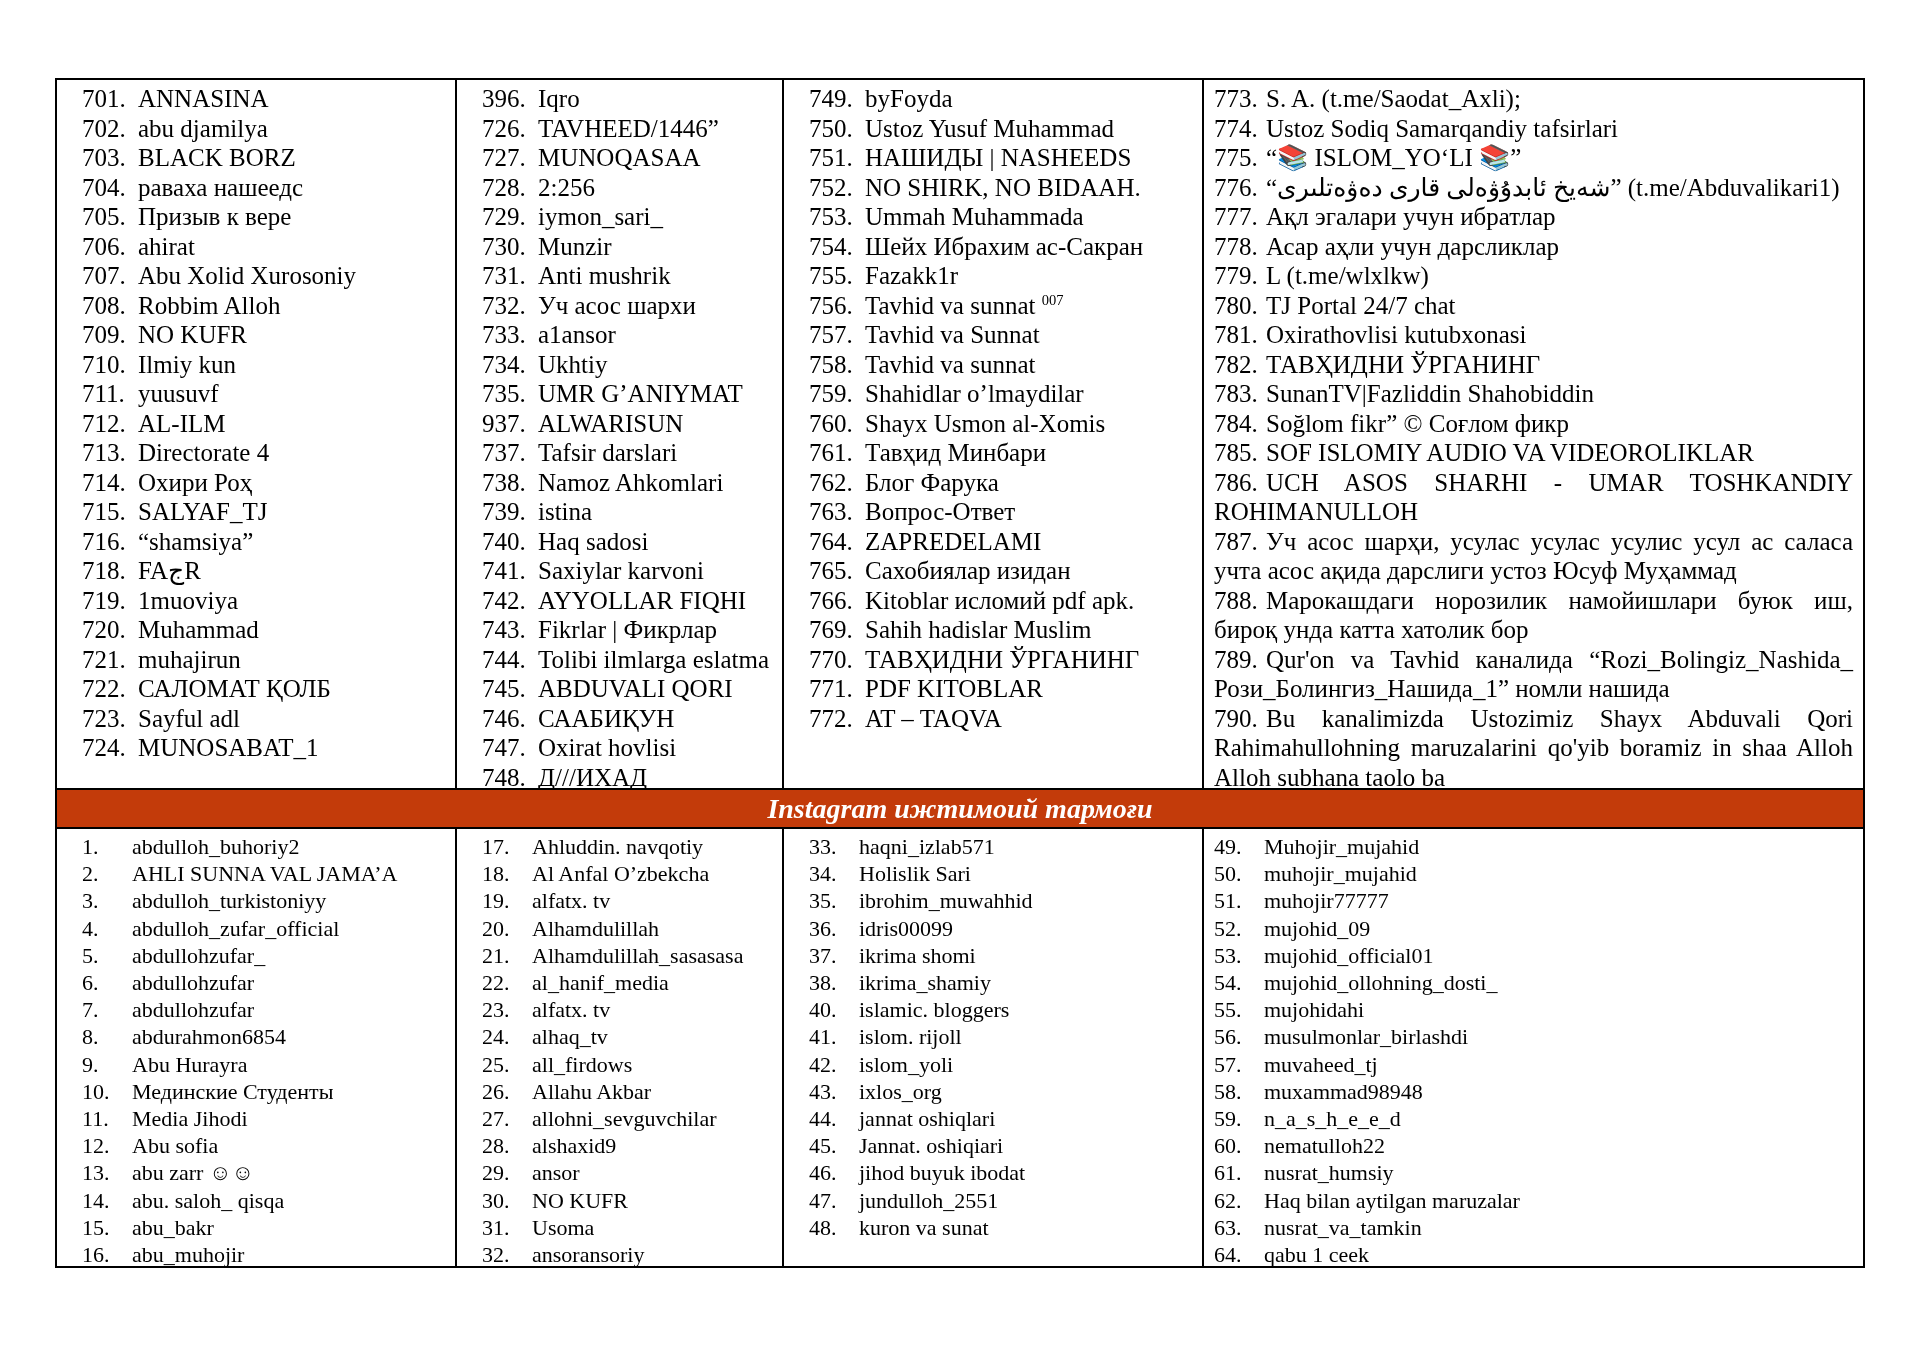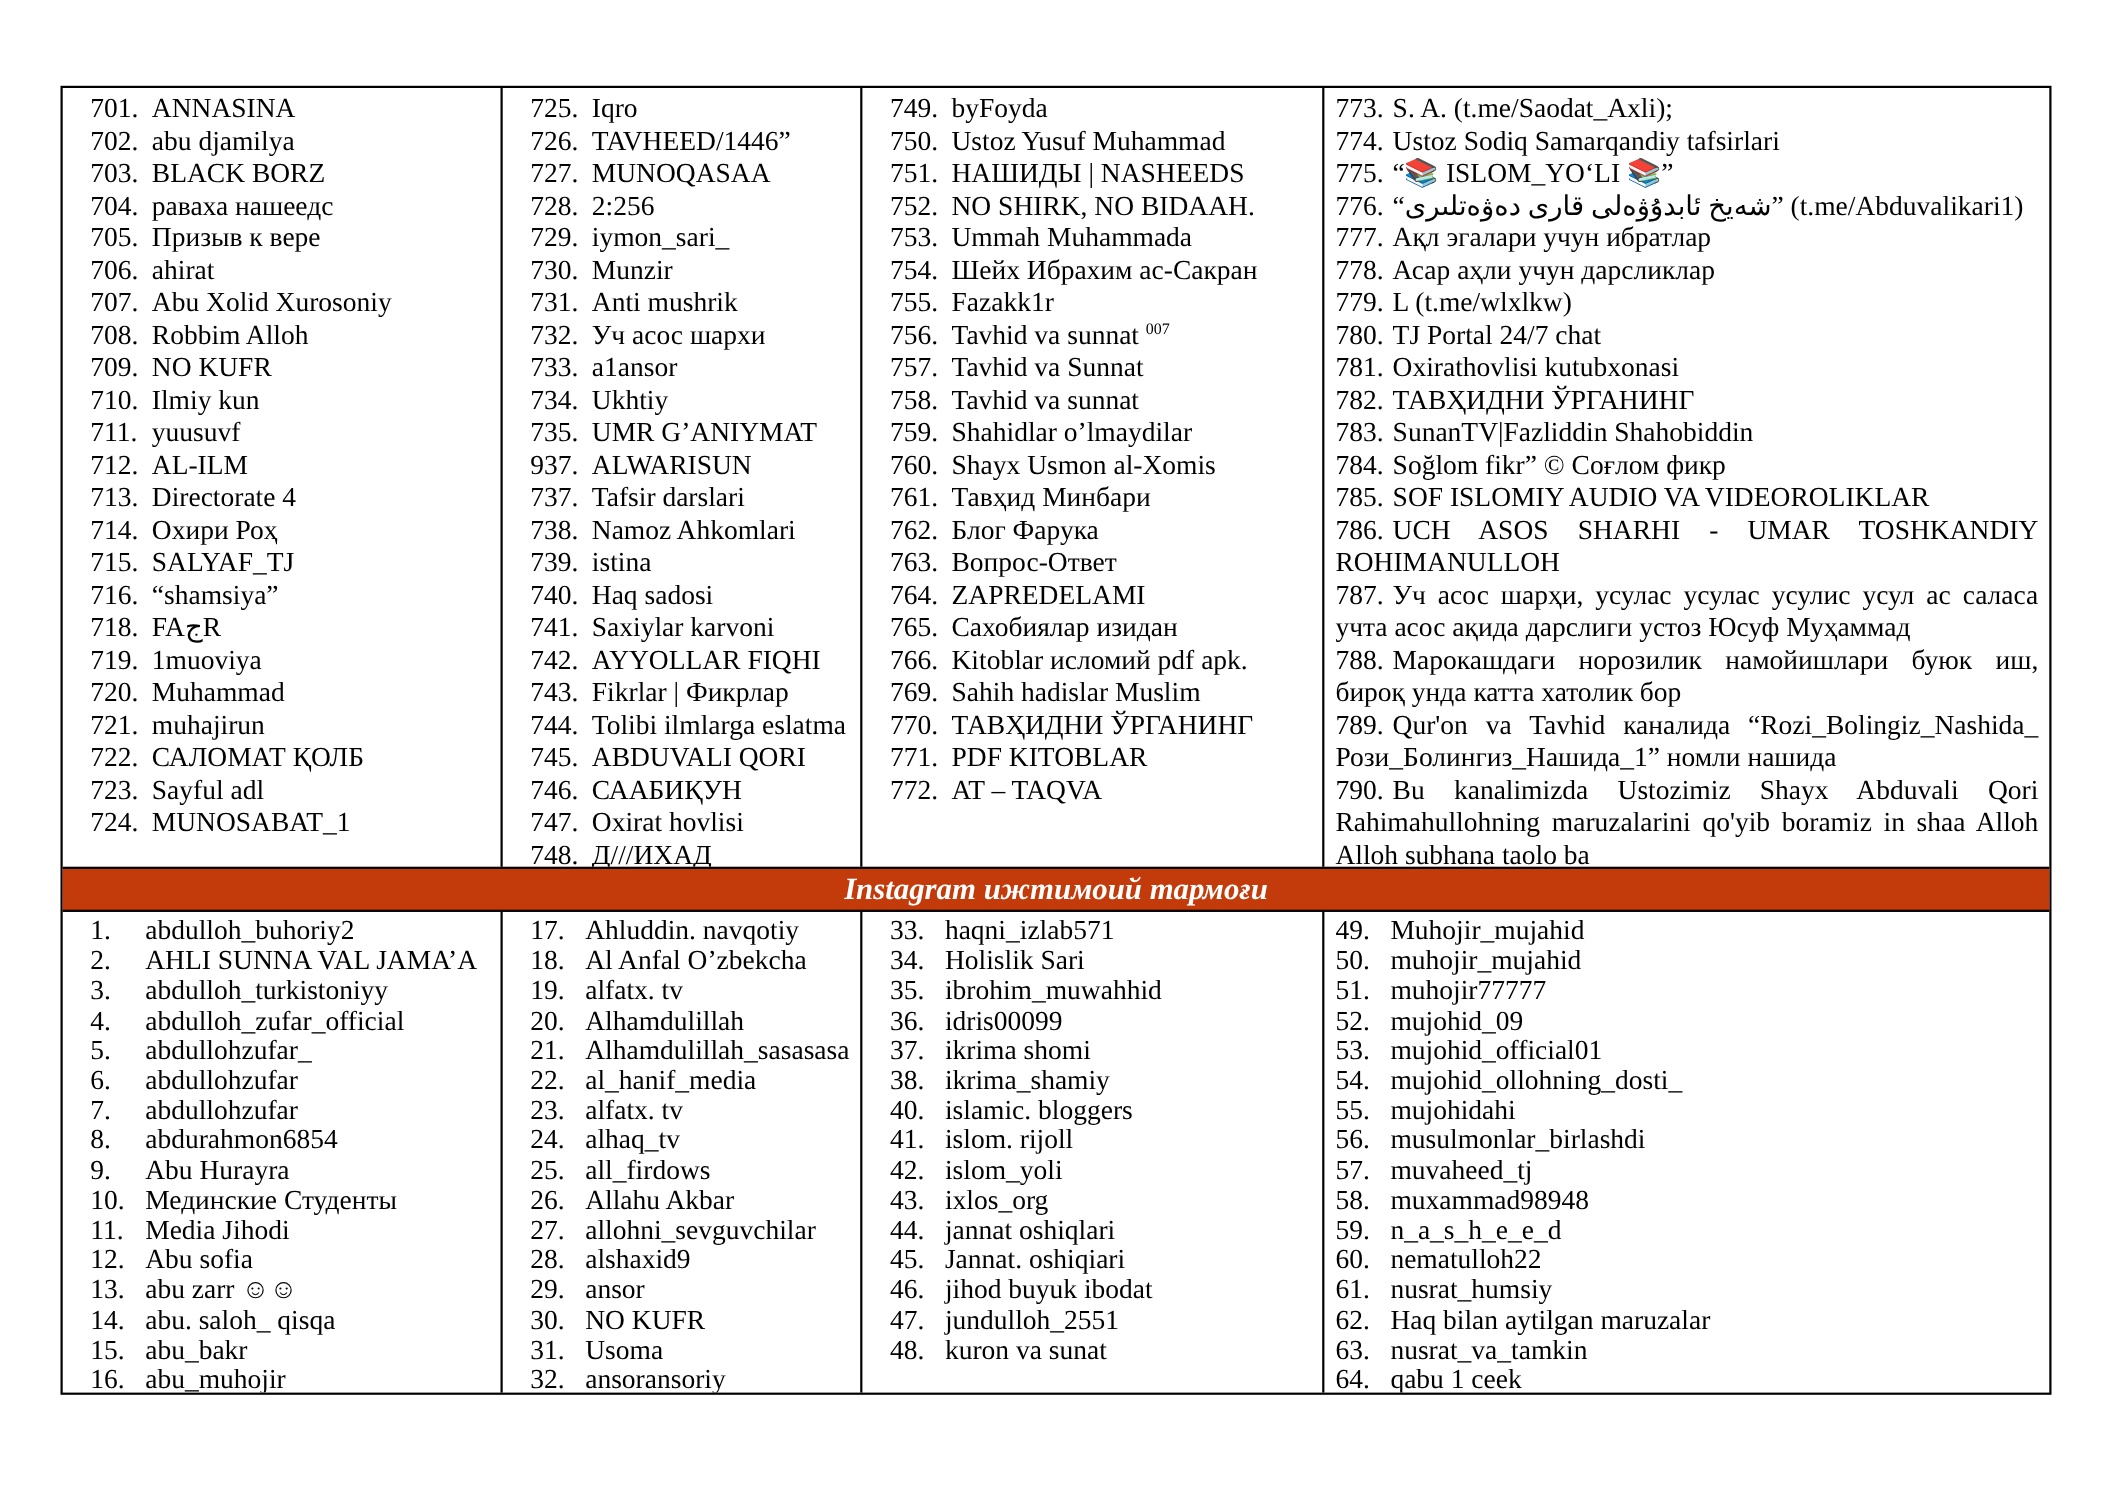--- a/index.html
+++ b/index.html
@@ -30,21 +30,21 @@
   }
   .cell {
     box-sizing: border-box;
     border-right: 2px solid #000000;
     padding: 4px 6px 4px 25px;
     overflow: hidden;
   }
   .cell:last-child { border-right: none; }
 
   .top-section .cell   { height: 708px; font-size: 25px; line-height: 29.5px; }
-  .bottom-section .cell{ height: 437px; font-size: 25px; line-height: 27.2px; }
+  .bottom-section .cell{ height: 437px; font-size: 22px; line-height: 27.2px; }
 
   .col-a { flex: 0 0 400px; }
   .col-b { flex: 0 0 327px; }
   .col-c { flex: 0 0 420px; }
   .col-d { flex: 1 1 auto; padding-left: 10px; padding-right: 10px; }
 
   .li { margin: 0; }
   .num {
     display: inline-block;
     min-width: 56px;
@@ -94,21 +94,21 @@
         <div class="li"><span class="num">716.</span><span class="txt">“shamsiya”</span></div>
         <div class="li"><span class="num">718.</span><span class="txt">FAجR</span></div>
         <div class="li"><span class="num">719.</span><span class="txt">1muoviya</span></div>
         <div class="li"><span class="num">720.</span><span class="txt">Muhammad</span></div>
         <div class="li"><span class="num">721.</span><span class="txt">muhajirun</span></div>
         <div class="li"><span class="num">722.</span><span class="txt">САЛОМАТ ҚОЛБ</span></div>
         <div class="li"><span class="num">723.</span><span class="txt">Sayful adl</span></div>
         <div class="li"><span class="num">724.</span><span class="txt">MUNOSABAT_1</span></div>
       </div>
     <div class="cell col-b">
-        <div class="li"><span class="num">725.</span><span class="txt">Iqro</span></div>
+        <div class="li"><span class="num">396.</span><span class="txt">Iqro</span></div>
         <div class="li"><span class="num">726.</span><span class="txt">TAVHEED/1446”</span></div>
         <div class="li"><span class="num">727.</span><span class="txt">MUNOQASAA</span></div>
         <div class="li"><span class="num">728.</span><span class="txt">2:256</span></div>
         <div class="li"><span class="num">729.</span><span class="txt">iymon_sari_</span></div>
         <div class="li"><span class="num">730.</span><span class="txt">Munzir</span></div>
         <div class="li"><span class="num">731.</span><span class="txt">Anti mushrik</span></div>
         <div class="li"><span class="num">732.</span><span class="txt">Уч асос шархи</span></div>
         <div class="li"><span class="num">733.</span><span class="txt">a1ansor</span></div>
         <div class="li"><span class="num">734.</span><span class="txt">Ukhtiy</span></div>
         <div class="li"><span class="num">735.</span><span class="txt">UMR G’ANIYMAT</span></div>

